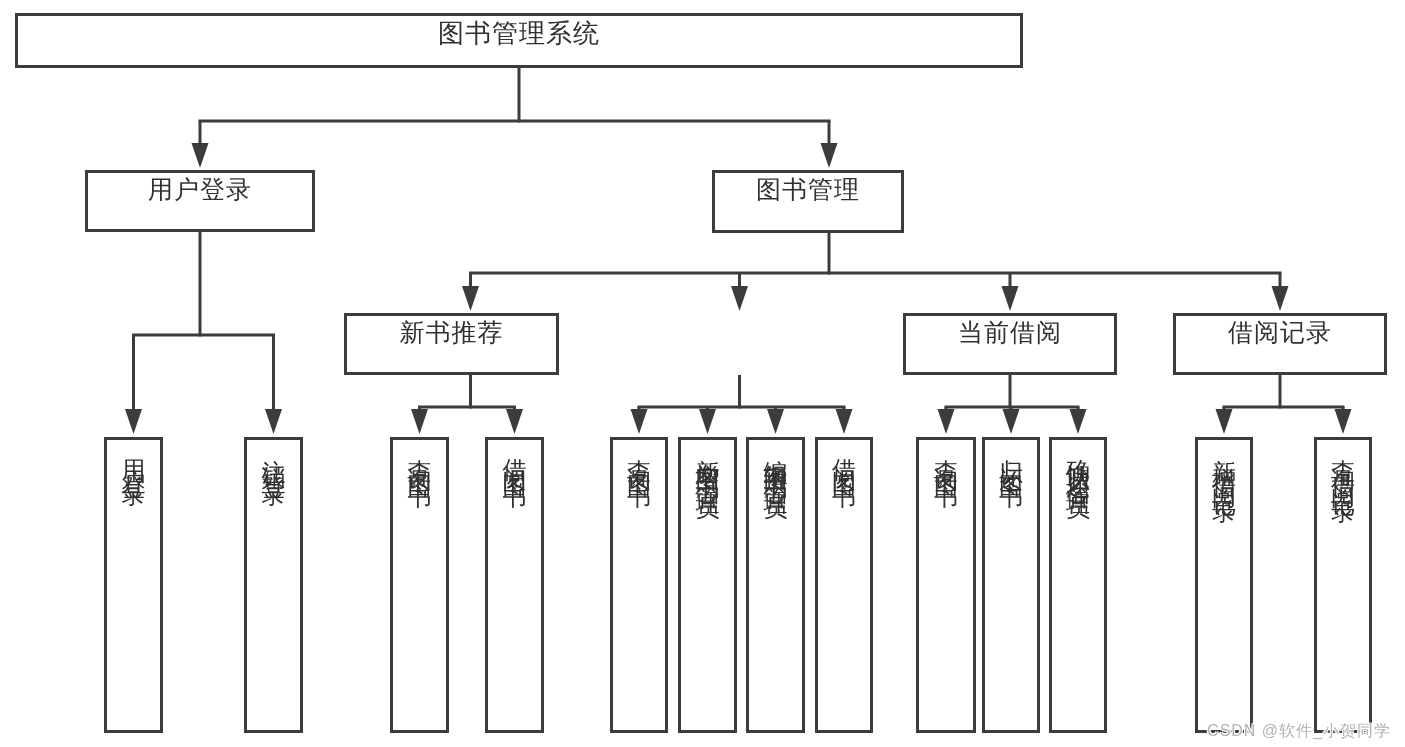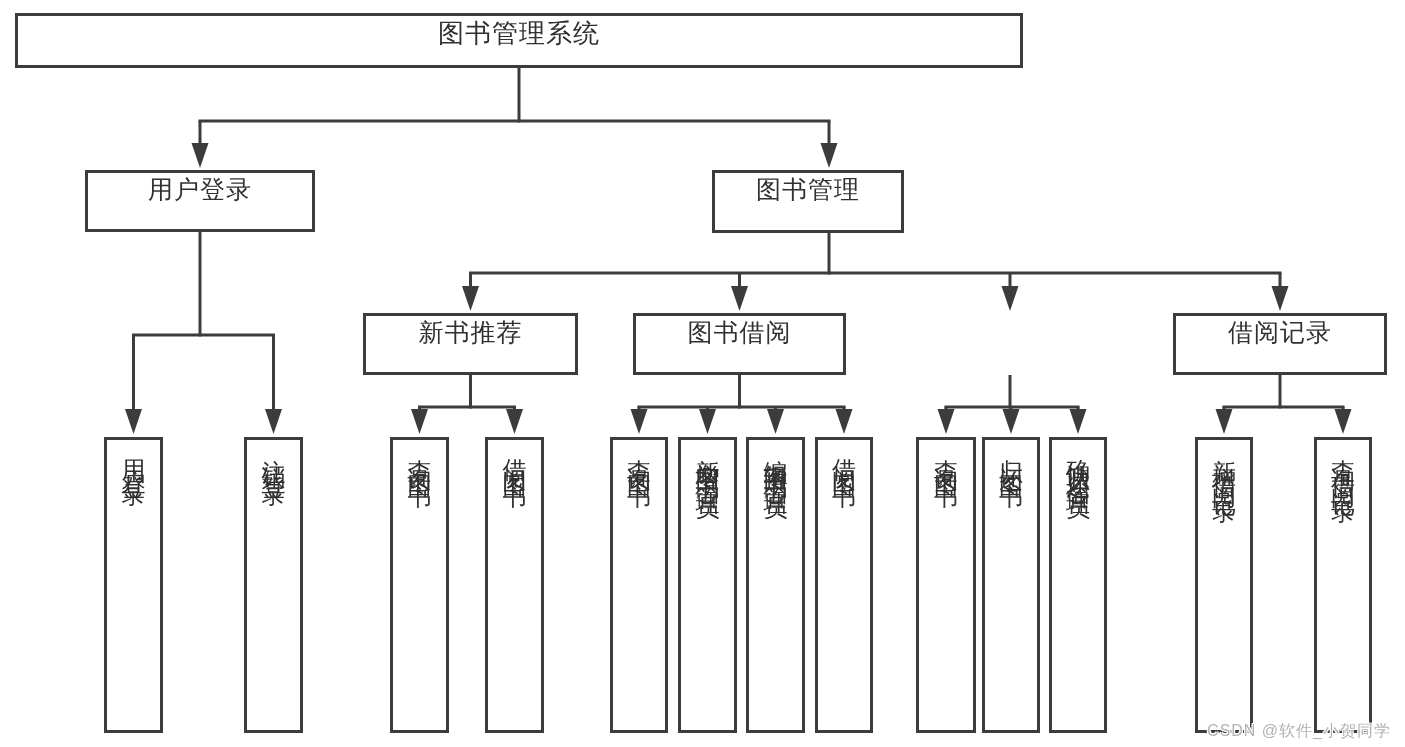--- a/index.html
+++ b/index.html
@@ -114,25 +114,25 @@
     <span class="lbl">图书管理系统</span>
   </div>
 
   <div class="node" style="left:85px;top:170px;width:230px;height:62px">
     <span class="lbl">用户登录</span>
   </div>
   <div class="node" style="left:712px;top:170px;width:192px;height:63px">
     <span class="lbl">图书管理</span>
   </div>
 
-  <div class="node" style="left:363px;top:313px;width:215px;height:62px">
+  <div class="node" style="left:344px;top:313px;width:215px;height:62px">
     <span class="lbl">新书推荐</span>
   </div>
-  <div class="node" style="left:633px;top:313px;width:213px;height:62px">
-    <span class="lbl">图书借阅</span>
+  <div class="node" style="left:903px;top:313px;width:214px;height:62px">
+    <span class="lbl">当前借阅</span>
   </div>
   <div class="node" style="left:1173px;top:313px;width:214px;height:62px">
     <span class="lbl">借阅记录</span>
   </div>
 
   <div class="node v" style="left:104px;top:437px;width:59px;height:296px">
     <span class="lbl">用户登录</span>
   </div>
   <div class="node v" style="left:244px;top:437px;width:59px;height:296px">
     <span class="lbl">注销登录</span>

